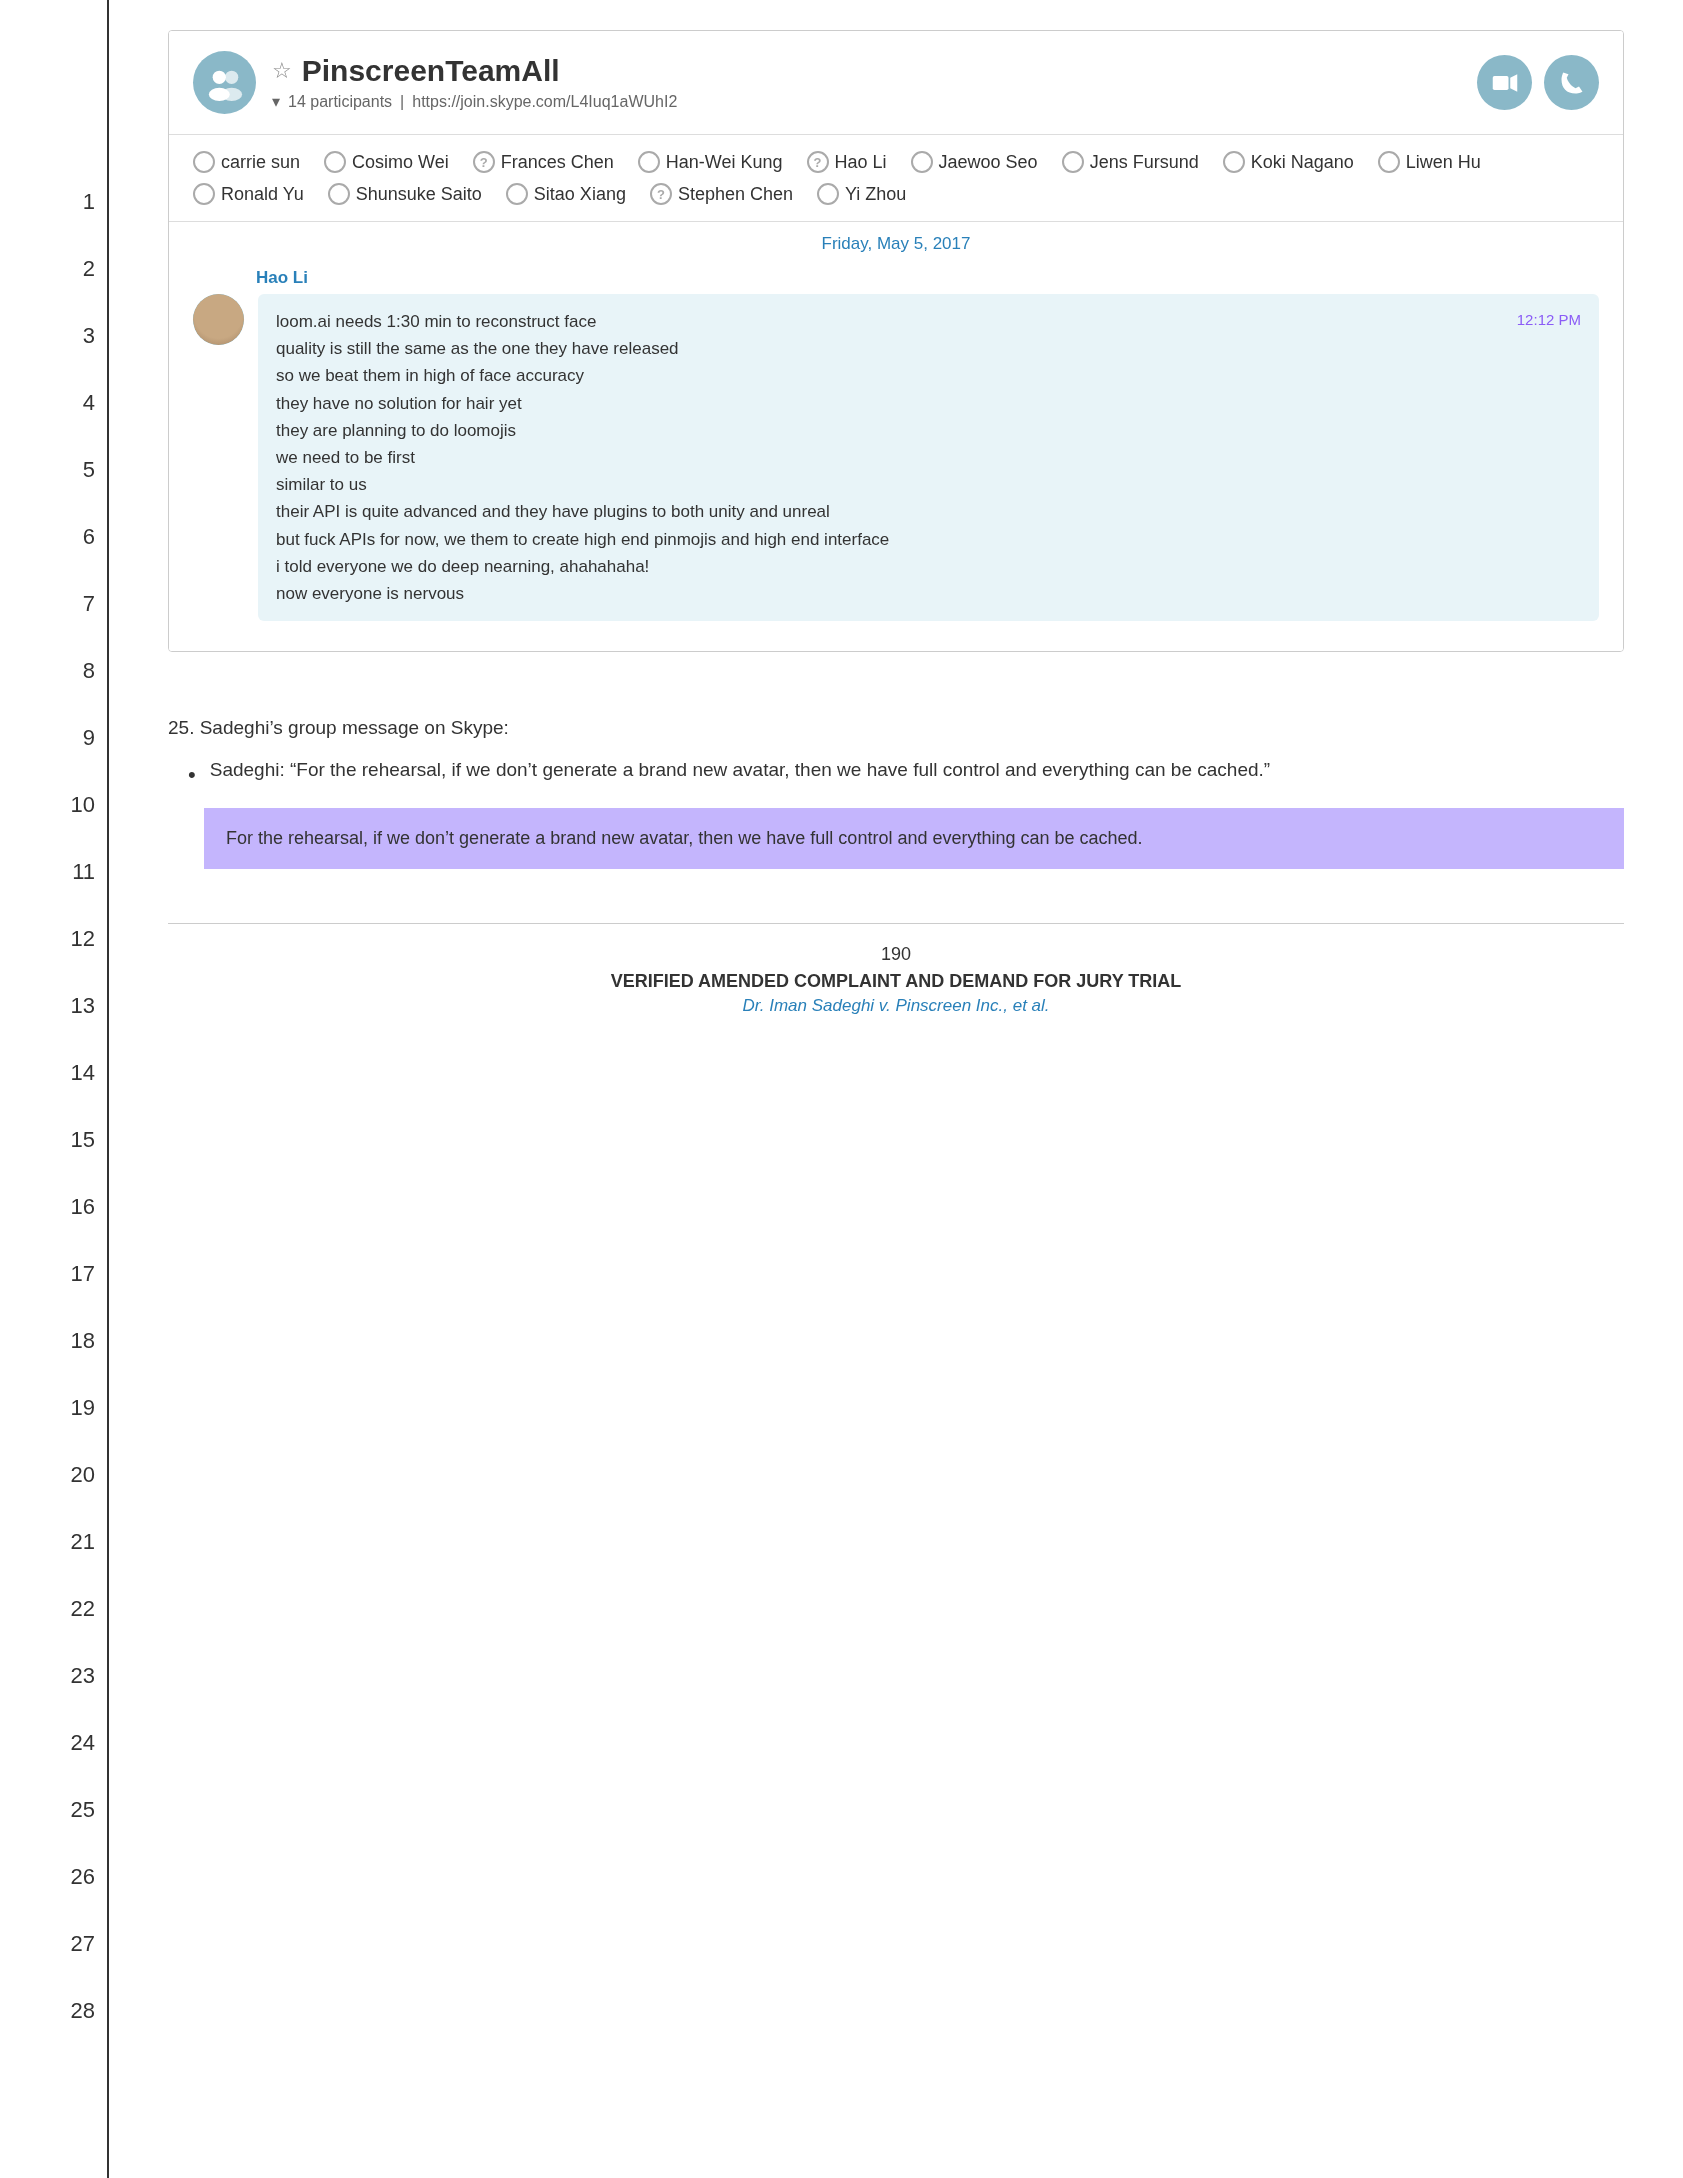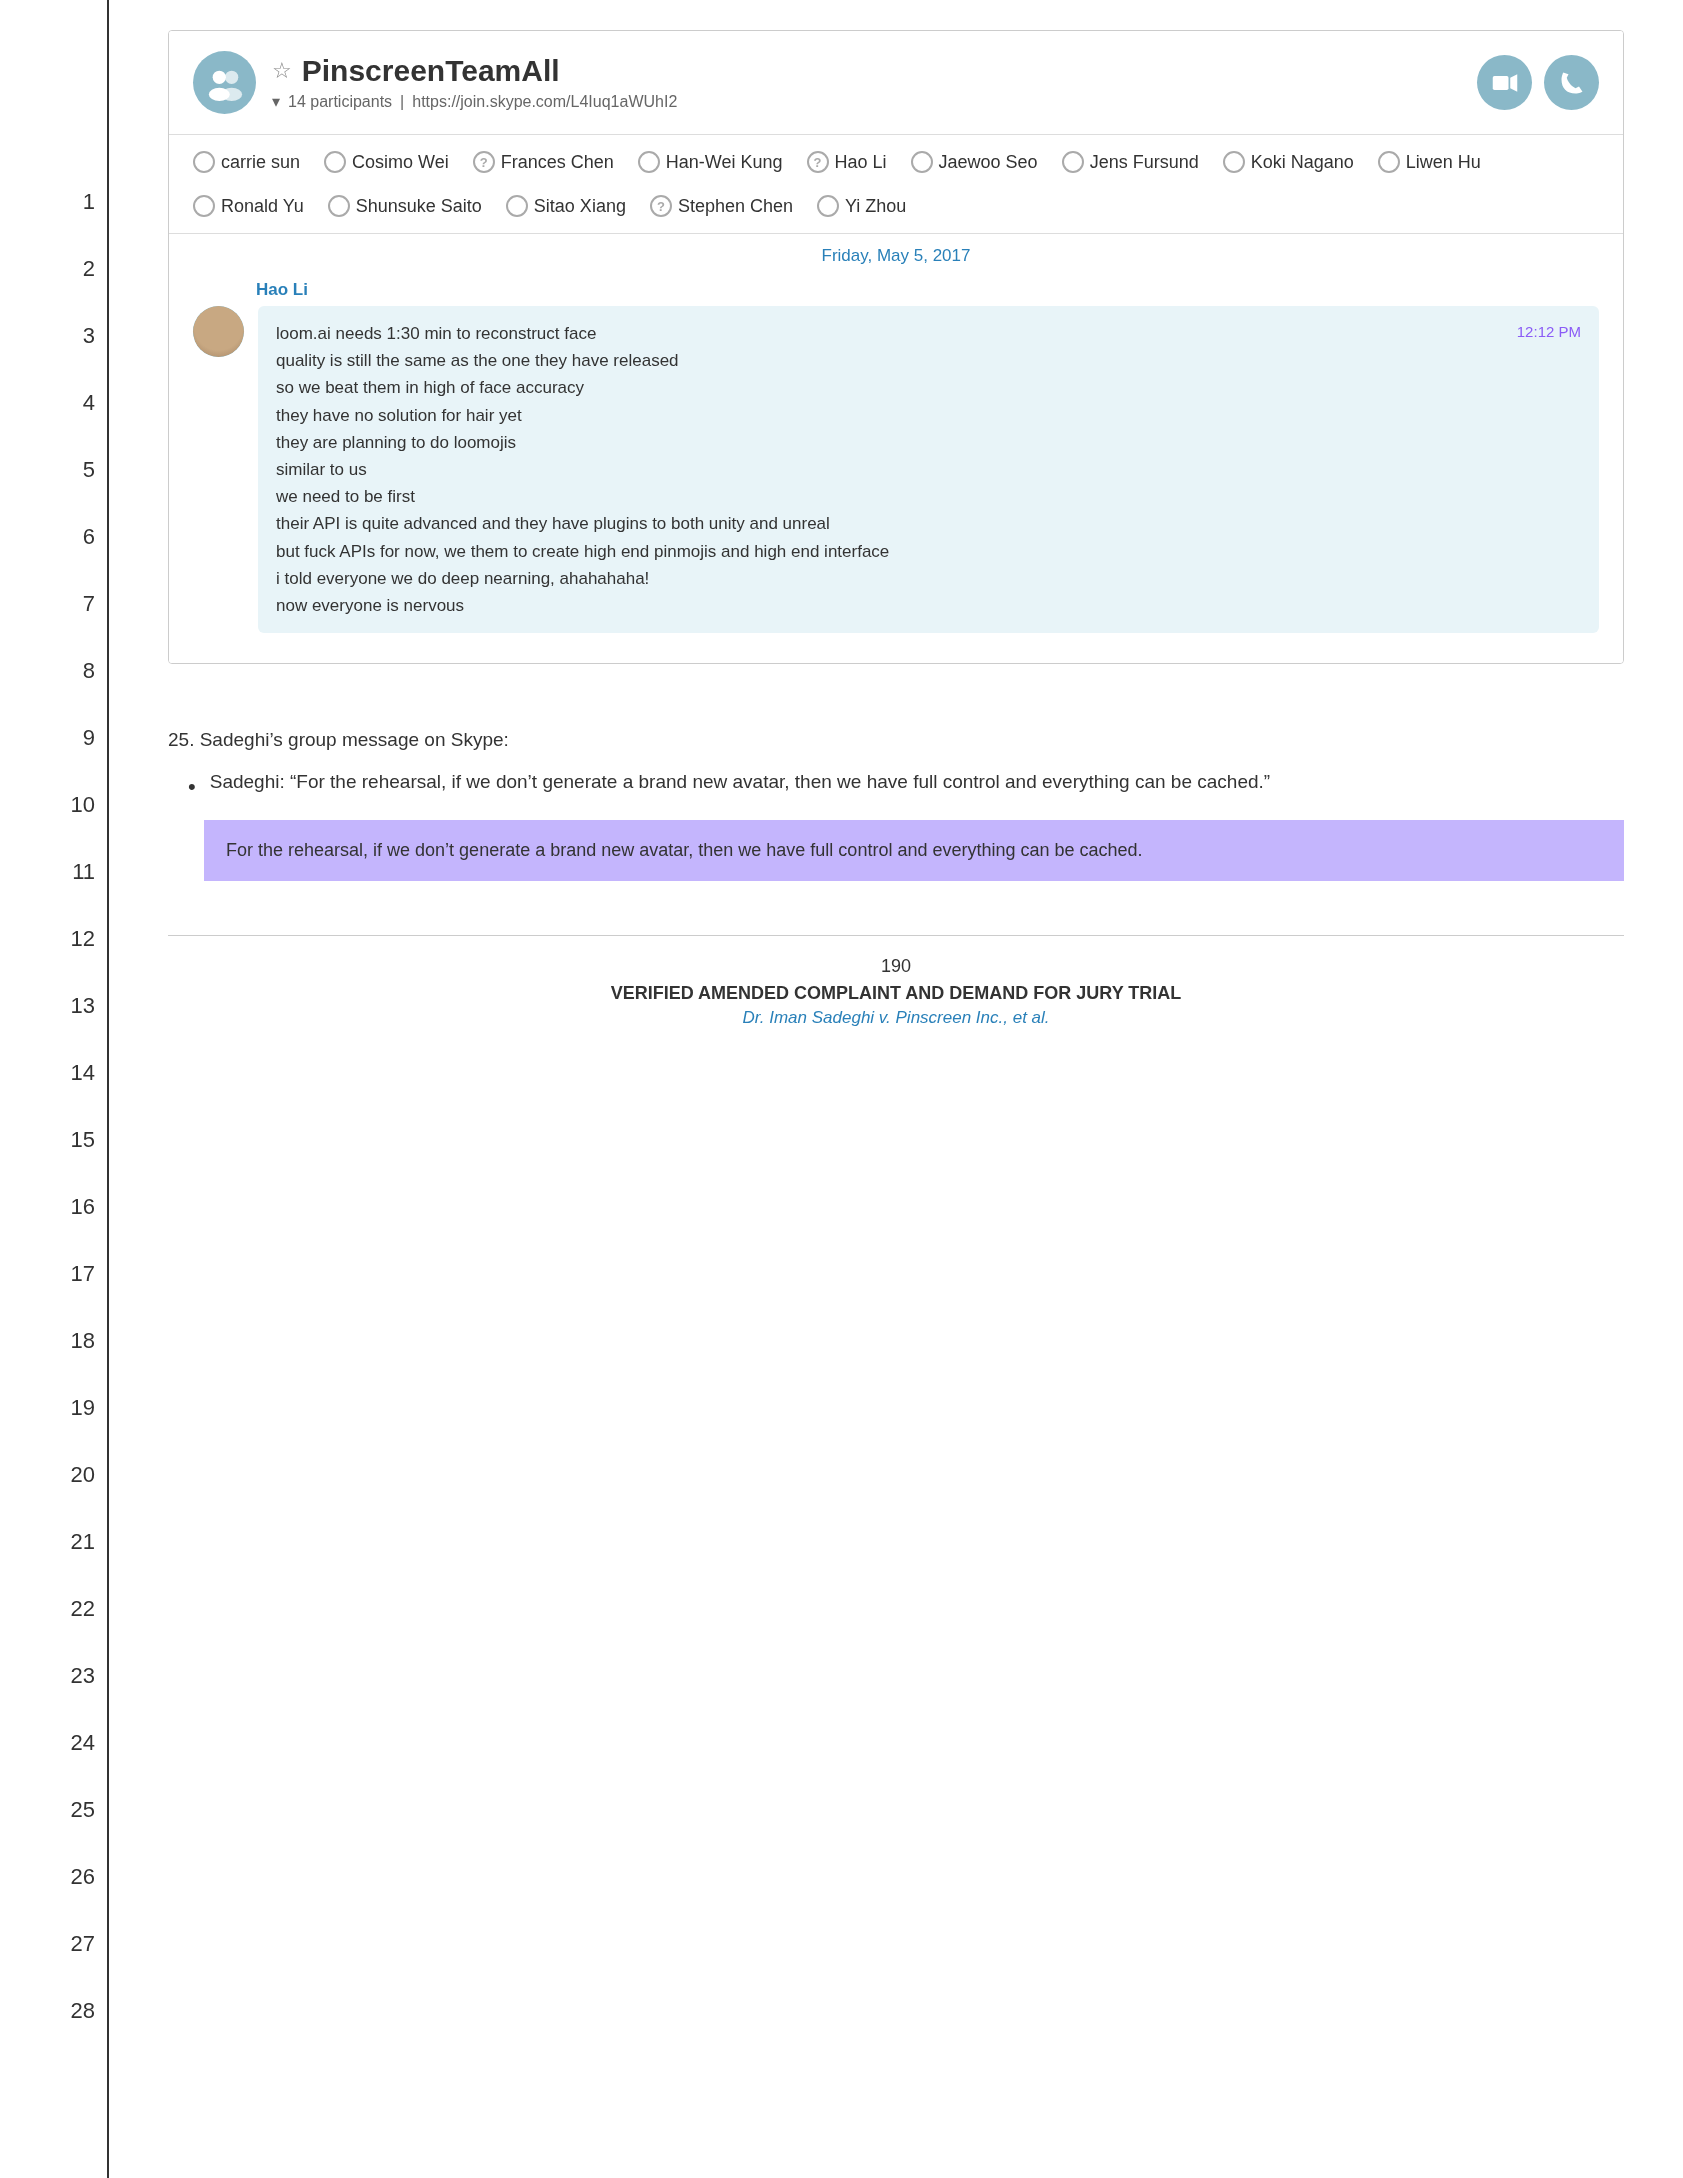--- a/index.html
+++ b/index.html
@@ -121,21 +121,21 @@
       height: 28px;
       fill: #fff;
     }
 
     
     .participants-section {
       padding: 16px 24px;
       border-bottom: 1px solid #ddd;
       display: flex;
       flex-wrap: wrap;
-      gap: 22px 24px;
+      gap: 10px 24px;
       align-items: center;
     }
     .participant-item {
       display: flex;
       align-items: center;
       gap: 6px;
       font-size: 18px;
       color: #333;
     }
     .participant-circle {
@@ -431,22 +431,22 @@
         </div>
         <div class="message-bubble-area">
           <div class="message-content">
             <span class="message-time">12:12 PM</span>
             <div>
                 <p class="message-line">loom.ai needs 1:30 min to reconstruct face</p>
                 <p class="message-line">quality is still the same as the one they have released</p>
                 <p class="message-line">so we beat them in high of face accuracy</p>
                 <p class="message-line">they have no solution for hair yet</p>
                 <p class="message-line">they are planning to do loomojis</p>
+                <p class="message-line">we need to be first</p>
                 <p class="message-line">similar to us</p>
-                <p class="message-line">we need to be first</p>
                 <p class="message-line">their API is quite advanced and they have plugins to both unity and unreal</p>
                 <p class="message-line">but fuck APIs for now, we them to create high end pinmojis and high end interface</p>
                 <p class="message-line">i told everyone we do deep nearning, ahahahaha!</p>
                 <p class="message-line">now everyone is nervous</p>
               </div>
           </div>
         </div>
       </div>
     </div>
 

